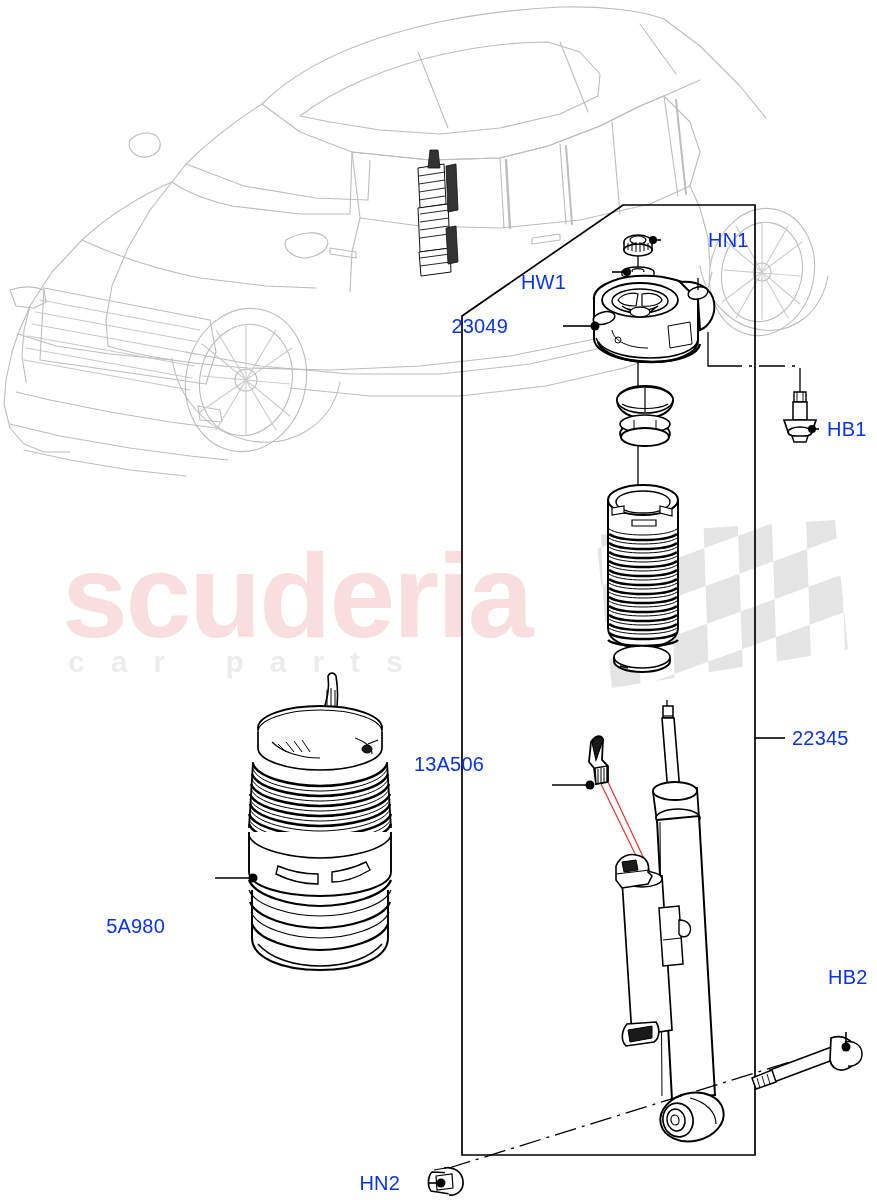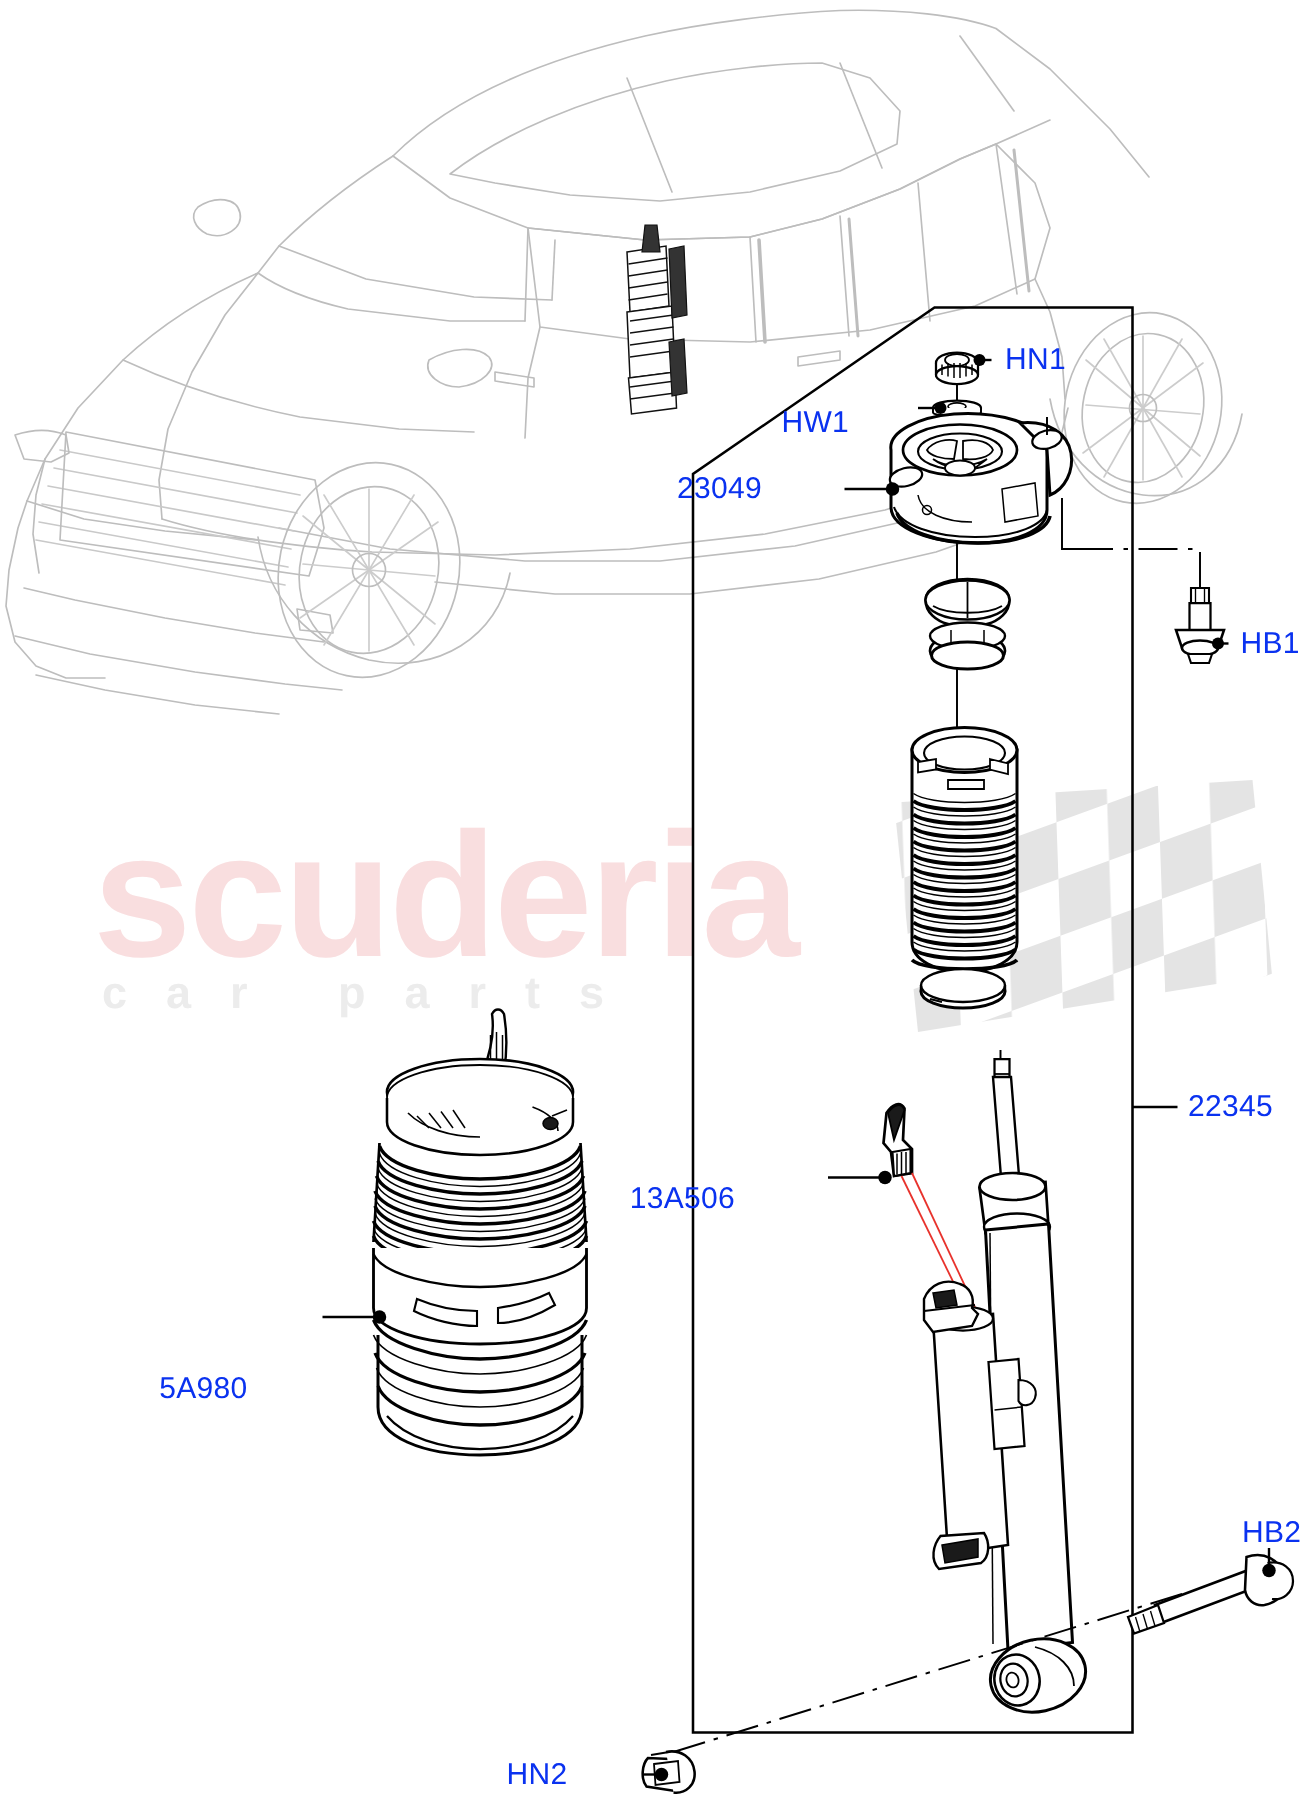--- a/index.html
+++ b/index.html
@@ -498,32 +498,32 @@
       <circle cx="595" cy="326" r="4.5"></circle>
       <circle cx="812" cy="429" r="4"></circle>
       <circle cx="590" cy="785" r="4.5"></circle>
       <circle cx="253" cy="878" r="4.5"></circle>
       <circle cx="846" cy="1047" r="4.5"></circle>
       <circle cx="441" cy="1183" r="4.5"></circle>
     </g>
   </svg>
 
   <div class="layer" id="labels-layer">
-    <div class="label" style="left:670px; top:230px;">HN1</div>
+    <div class="label" style="left:708px; top:230px;">HN1</div>
 
     <div class="label r" style="left:506px; top:272px; width:60px;">HW1</div>
 
     <div class="label r" style="left:438px; top:316px; width:70px;">23049</div>
 
     <div class="label" style="left:827px; top:419px;">HB1</div>
 
     <div class="label" style="left:792px; top:728px;">22345</div>
 
-    <div class="label r" style="left:408px; top:789px; width:82px;">13A506</div>
+    <div class="label r" style="left:408px; top:754px; width:82px;text-align:center;">13A506</div>
 
     <div class="label r" style="left:92px; top:916px; width:73px;">5A980</div>
 
-    <div class="label" style="left:828px; top:1012px;">HB2</div>
-
-    <div class="label r" style="left:328px; top:1173px; width:60px;text-align:center;">HN2</div>
+    <div class="label" style="left:828px; top:967px;">HB2</div>
+
+    <div class="label r" style="left:340px; top:1173px; width:60px;">HN2</div>
   </div>
 
 </div>
 
 </body></html>

